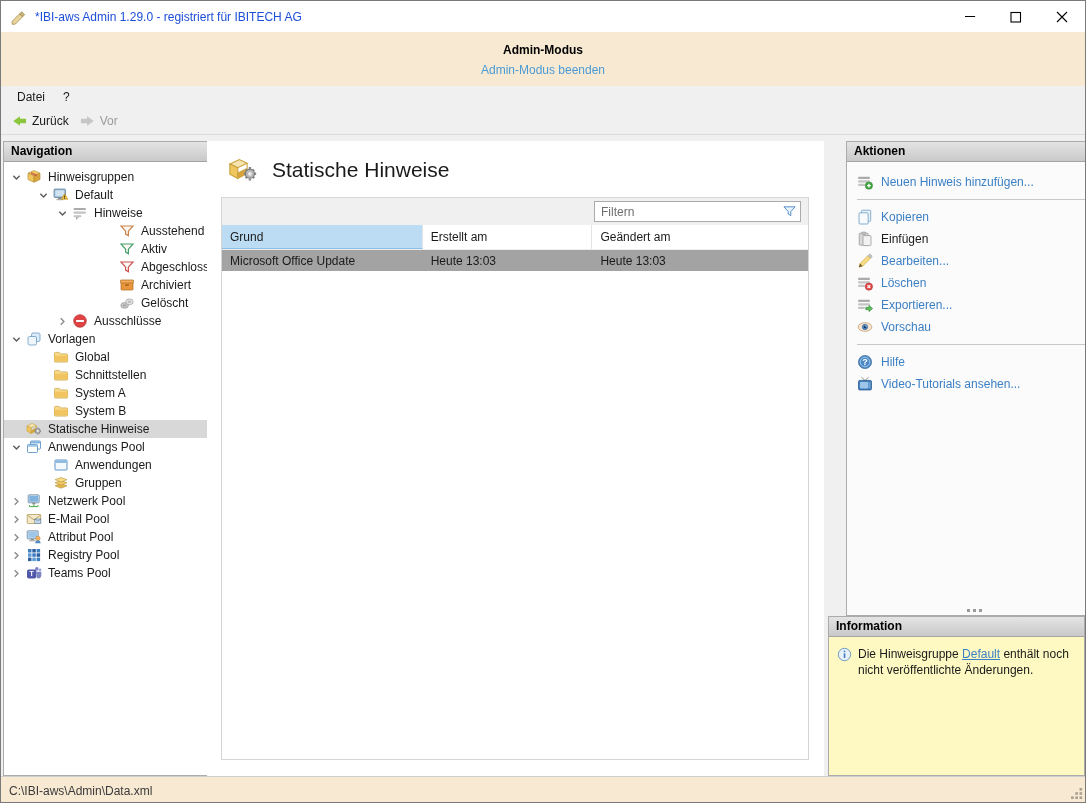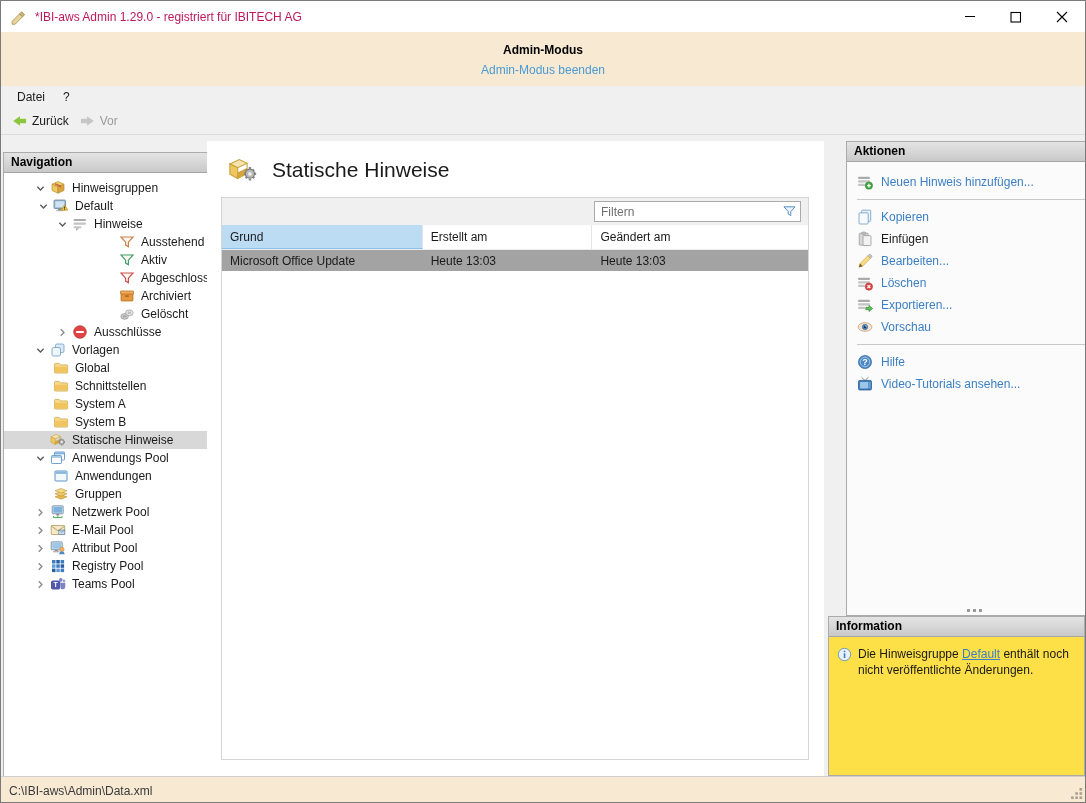--- a/index.html
+++ b/index.html
@@ -5,52 +5,52 @@
   * { margin:0; padding:0; box-sizing:border-box; }
   html,body { background:#CFCFCF; }
   .window {
     position:relative; width:1086px; height:803px; overflow:hidden;
     background:#F0F0F0; border:1px solid #7A7A7A;
     font-family:"Liberation Sans", sans-serif; font-size:12px; color:#1A1A1A;
   }
   
   .titlebar { position:absolute; left:0; top:0; width:100%; height:31px; background:#FFFFFF; display:flex; align-items:center; }
   .titlebar .appicon { margin-left:9px; width:17px; height:17px; }
-  .titlebar .title { margin-left:8px; font-size:12px; color:#be185d; }
+  .titlebar .title { margin-left:8px; font-size:12px; color:#1d4ed8; }
   .win-controls { position:absolute; right:0; top:0; height:31px; display:flex; }
   .win-btn { width:46px; height:31px; display:flex; align-items:center; justify-content:center; cursor:default; }
   
   .banner { position:absolute; left:0; top:31px; width:100%; height:54px; background:#F8E9D3; text-align:center; }
   .banner .b-title { padding-top:11px; font-weight:bold; color:#000; }
   .banner .b-link { margin-top:6px; color:#4A9BD4; display:inline-block; cursor:pointer; }
   
   .menubar { position:absolute; left:0; top:85px; width:100%; height:22px; display:flex; align-items:center; padding-left:7px; background:#F0F0F0; }
   .menu-item { padding:3px 9px; }
   .toolbar { position:absolute; left:0; top:107px; width:100%; height:27px; display:flex; align-items:center; padding-left:5px; background:#F0F0F0; border-bottom:1px solid #DCDCDC; }
   .tool-btn { display:flex; align-items:center; gap:4px; padding:2px 5px; }
   .tool-btn.disabled .tlab { color:#9B9B9B; }
   .arrow-ico { width:17px; height:14px; }
   
   .panel { position:absolute; background:#FFFFFF; border:1px solid #ABABAB; }
   .panel-header { height:20px; line-height:19px; padding-left:7px; font-weight:bold; color:#000;
     background:linear-gradient(#E4E4E4,#C9C9C9); border-bottom:1px solid #A5A5A5; }
-  .panel-nav { left:2px; top:140px; width:223px; height:635px;margin-top:11px; }
+  .panel-nav { left:2px; top:140px; width:223px; height:635px; }
   .panel-main { left:206px; top:140px; width:617px; height:635px; background:#FFFFFF; position:absolute; }
   .panel-actions { left:845px; top:140px; width:257px; height:475px; background:#FBFBFB; }
   .panel-info { left:827px; top:615px; width:257px; height:160px; }
   
   .tree { padding-top:6px; }
   .tree-row { display:flex; align-items:center; height:18px; cursor:default; }
   .tree-row.selected { background:#D8D8D8; }
   .chev { width:20px; display:flex; justify-content:center; align-items:center; flex-shrink:0; }
   .chev svg { width:9px; height:9px; }
   .ticon { width:18px; height:16px; flex-shrink:0; display:flex; align-items:center; }
   .ticon svg { width:16px; height:16px; }
   .tlabel { margin-left:4px; white-space:nowrap; }
-  .lvl1 { padding-left:26px; } .lvl2 { padding-left:29px; } .lvl3 { padding-left:48px; } .lvl4 { padding-left:95px; }
+  .lvl1 { padding-left:2px; } .lvl2 { padding-left:29px; } .lvl3 { padding-left:48px; } .lvl4 { padding-left:95px; }
   
   .main-title-row { display:flex; align-items:center; padding:14px 0 0 21px; }
   .main-title-icon { width:30px; height:30px; }
   .main-title { font-size:21px; margin-left:14px; color:#1A1A1A; }
   .card { position:absolute; left:14px; top:56px; width:588px; height:563px; border:1px solid #D5D5D5; background:#FFFFFF; }
   .filterbar { position:relative; height:27px; background:#F0F0F0; }
   .filter-input { position:absolute; right:7px; top:3px; width:207px; height:21px; border:1px solid #ABABAB;
     padding:0 24px 0 6px; font-family:"Liberation Sans",sans-serif; font-size:12px; color:#1A1A1A; background:#FFF; }
   .filter-input::placeholder { color:#6E6E6E; }
   .filter-funnel { position:absolute; right:11px; top:6px; width:15px; height:15px; cursor:pointer; }
@@ -62,21 +62,21 @@
   .td { display:flex; align-items:center; padding-left:8px; }
   
   .actions-list { padding:9px 0 0 10px; }
   .action-item { display:flex; align-items:center; height:22px; gap:8px; color:#3B7FC4; cursor:pointer; }
   .action-item.disabled { color:#1A1A1A; }
   .i16 { width:16px; height:16px; flex-shrink:0; }
   .sep { height:1px; background:#C8C8C8; margin:6px 9px 6px 0; }
   .splitter-dots { position:absolute; bottom:3px; left:0; width:100%; display:flex; justify-content:center; gap:3px; cursor:row-resize; }
   .splitter-dots i { width:3px; height:3px; background:#9A9A9A; display:block; }
   
-  .info-body { height:138px; background:#fde047; padding:9px 8px; display:flex; gap:6px; line-height:1.35; }
+  .info-body { height:138px; background:#fef9c3; padding:9px 8px; display:flex; gap:6px; line-height:1.35; }
   .info-icon { width:15px; height:15px; flex-shrink:0; margin-top:1px; }
   .info-link { color:#3B7FC4; text-decoration:underline; cursor:pointer; }
   
   .statusbar { position:absolute; left:0; top:775px; width:100%; height:28px; background:#F8E9D3; border-top:1px solid #CFCFCF;
     display:flex; align-items:center; padding-left:8px; color:#3A3A3A; }
   .grip { position:absolute; right:2px; bottom:2px; width:13px; height:13px; cursor:nwse-resize; }
   .hidden-defs { position:absolute; width:0; height:0; overflow:hidden; }
 </style>
 </head>
 <body>

